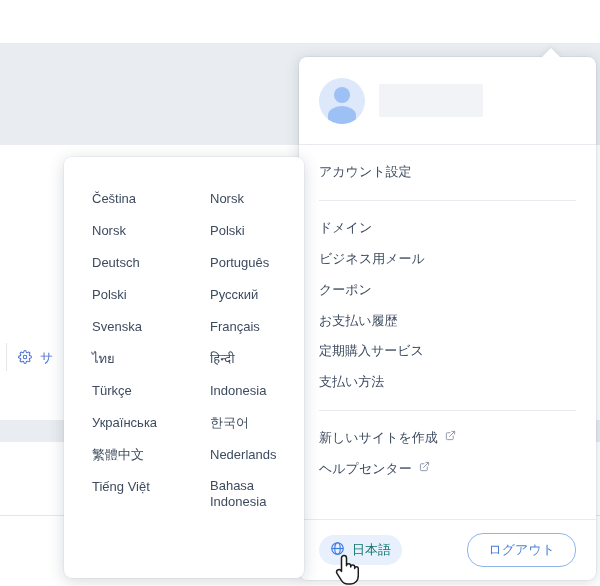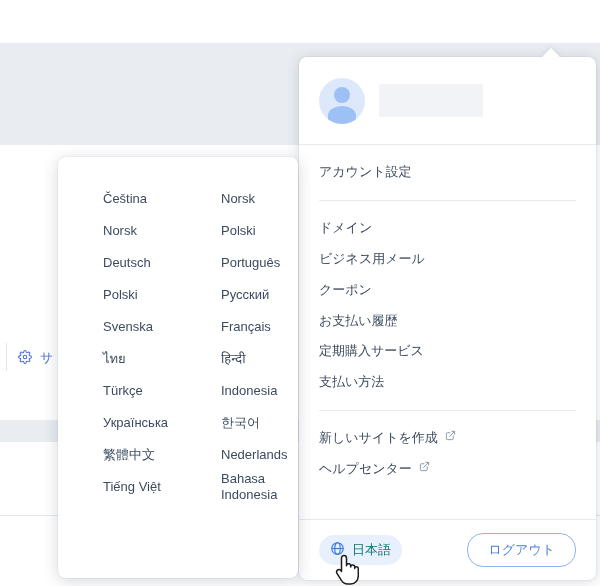--- a/index.html
+++ b/index.html
@@ -286,29 +286,29 @@
     position: absolute;
     left: 333px;
     top: 552px;
     z-index: 40;
     pointer-events: none;
   }
 
   
   .lang-panel {
     position: absolute;
-    left: 58px;
+    left: 64px;
     top: 157px;
     width: 240px;
     height: 421px;
     background: #ffffff;
     border-radius: 8px;
     box-shadow: 0 3px 16px rgba(40,55,80,0.20), 0 0 0 1px rgba(40,55,80,0.04);
     z-index: 30;
-    padding: 26px 0 0 17px;
+    padding: 26px 0 0 0;
     overflow: hidden;
   }
   .lang-grid {
     display: grid;
     grid-template-columns: 102px 1fr;
     column-gap: 16px;
     row-gap: 0;
     padding-left: 28px;
   }
   .lang-item {
@@ -317,21 +317,21 @@
     height: 32px;
     display: flex;
     align-items: center;
     cursor: pointer;
     line-height: 1.25;
   }
   .lang-item.two-line {
     height: 46px;
     align-items: flex-start;
     flex-direction: column;
-    justify-content: flex-start;
+    justify-content: center;
   }
 </style>
 </head>
 <body>
 
 <div class="page-bg">
   <div class="bg-band-top"></div>
   <div class="bg-band-mid"></div>
   <div class="bg-divider"></div>
 

